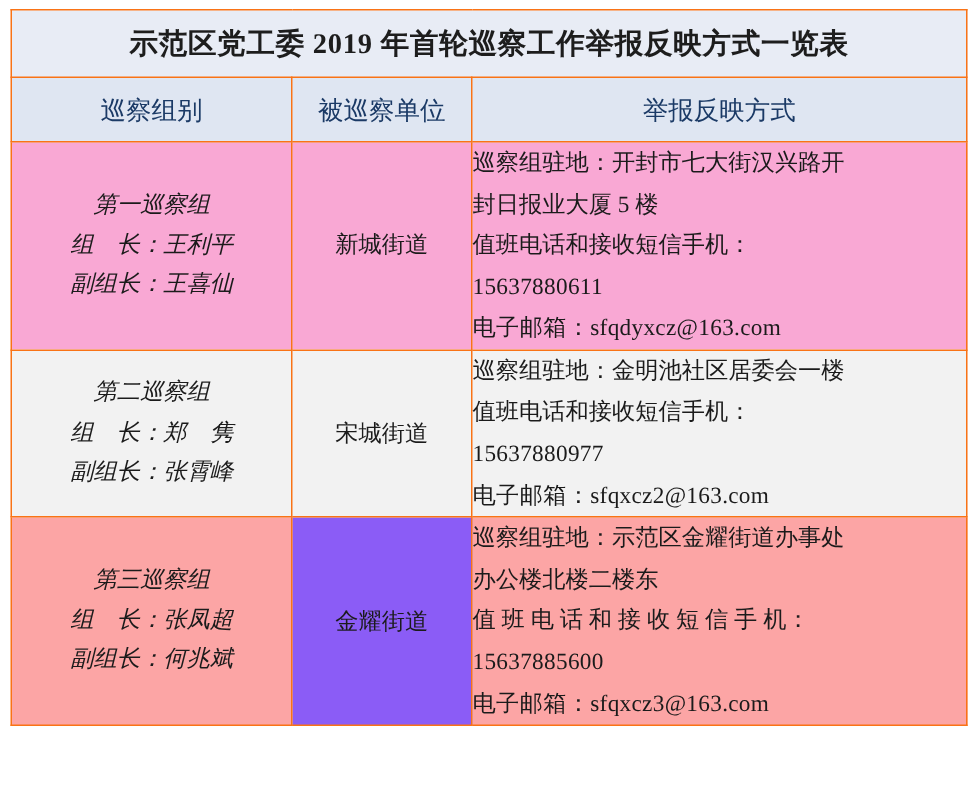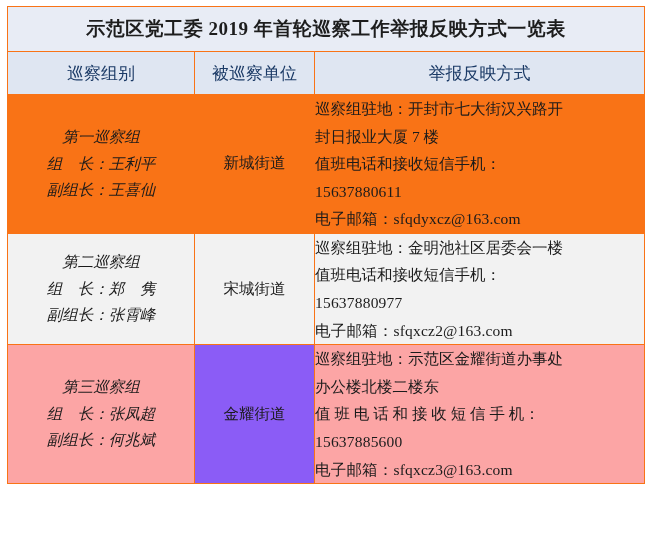--- a/index.html
+++ b/index.html
@@ -77,21 +77,21 @@
     color: #1b1b1b;
     line-height: 1.78;
     white-space: pre-wrap;
     word-break: break-all;
   }
   .info-line.mono {
     font-family: "Liberation Serif", "DejaVu Serif", serif;
     letter-spacing: 0.2px;
   }
   
-  .row-1 td { background: #f97316; }
+  .row-1 td { background: #f9a8d4; }
   .row-2 td { background: #f2f2f2; }
   .row-3 td { background: #fca5a5; }
   .row-3 td.unit-cell { background: #8b5cf6; }
   .col-a { width: 187px; }
   .col-b { width: 120px; }
   .col-c { width: 330px; }
 </style>
 </head>
 <body>
 
@@ -124,21 +124,21 @@
         <td class="grp-cell">
           <div class="grp-line">第一巡察组</div>
           <div class="grp-line">组　长：王利平</div>
           <div class="grp-line">副组长：王喜仙</div>
         </td>
         <td class="unit-cell">
           <span class="unit-text">新城街道</span>
         </td>
         <td class="info-cell">
           <div class="info-line">巡察组驻地：开封市七大街汉兴路开</div>
-          <div class="info-line">封日报业大厦 7 楼</div>
+          <div class="info-line">封日报业大厦 5 楼</div>
           <div class="info-line">值班电话和接收短信手机：</div>
           <div class="info-line mono">15637880611</div>
           <div class="info-line mono">电子邮箱：sfqdyxcz@163.com</div>
         </td>
       </tr>
 
       <tr class="row-2">
         <td class="grp-cell">
           <div class="grp-line">第二巡察组</div>
           <div class="grp-line">组　长：郑　隽</div>

